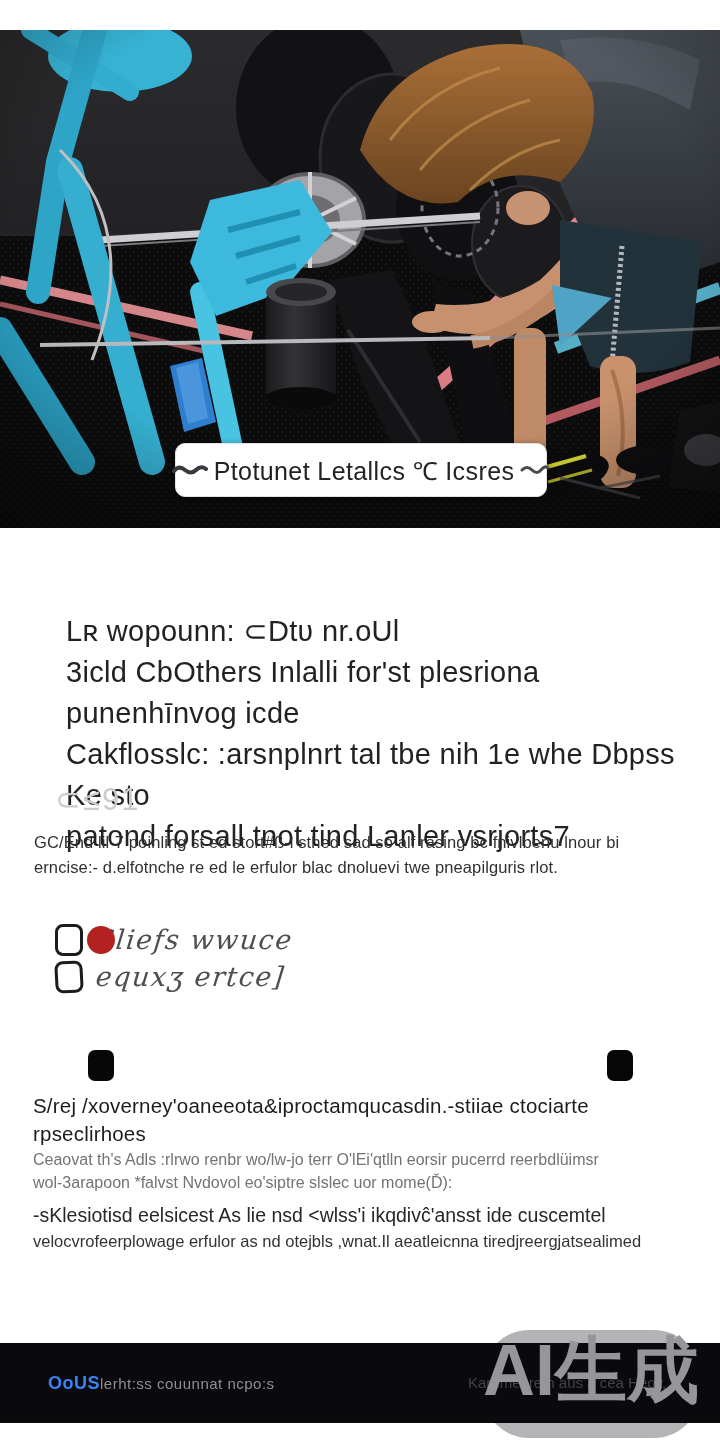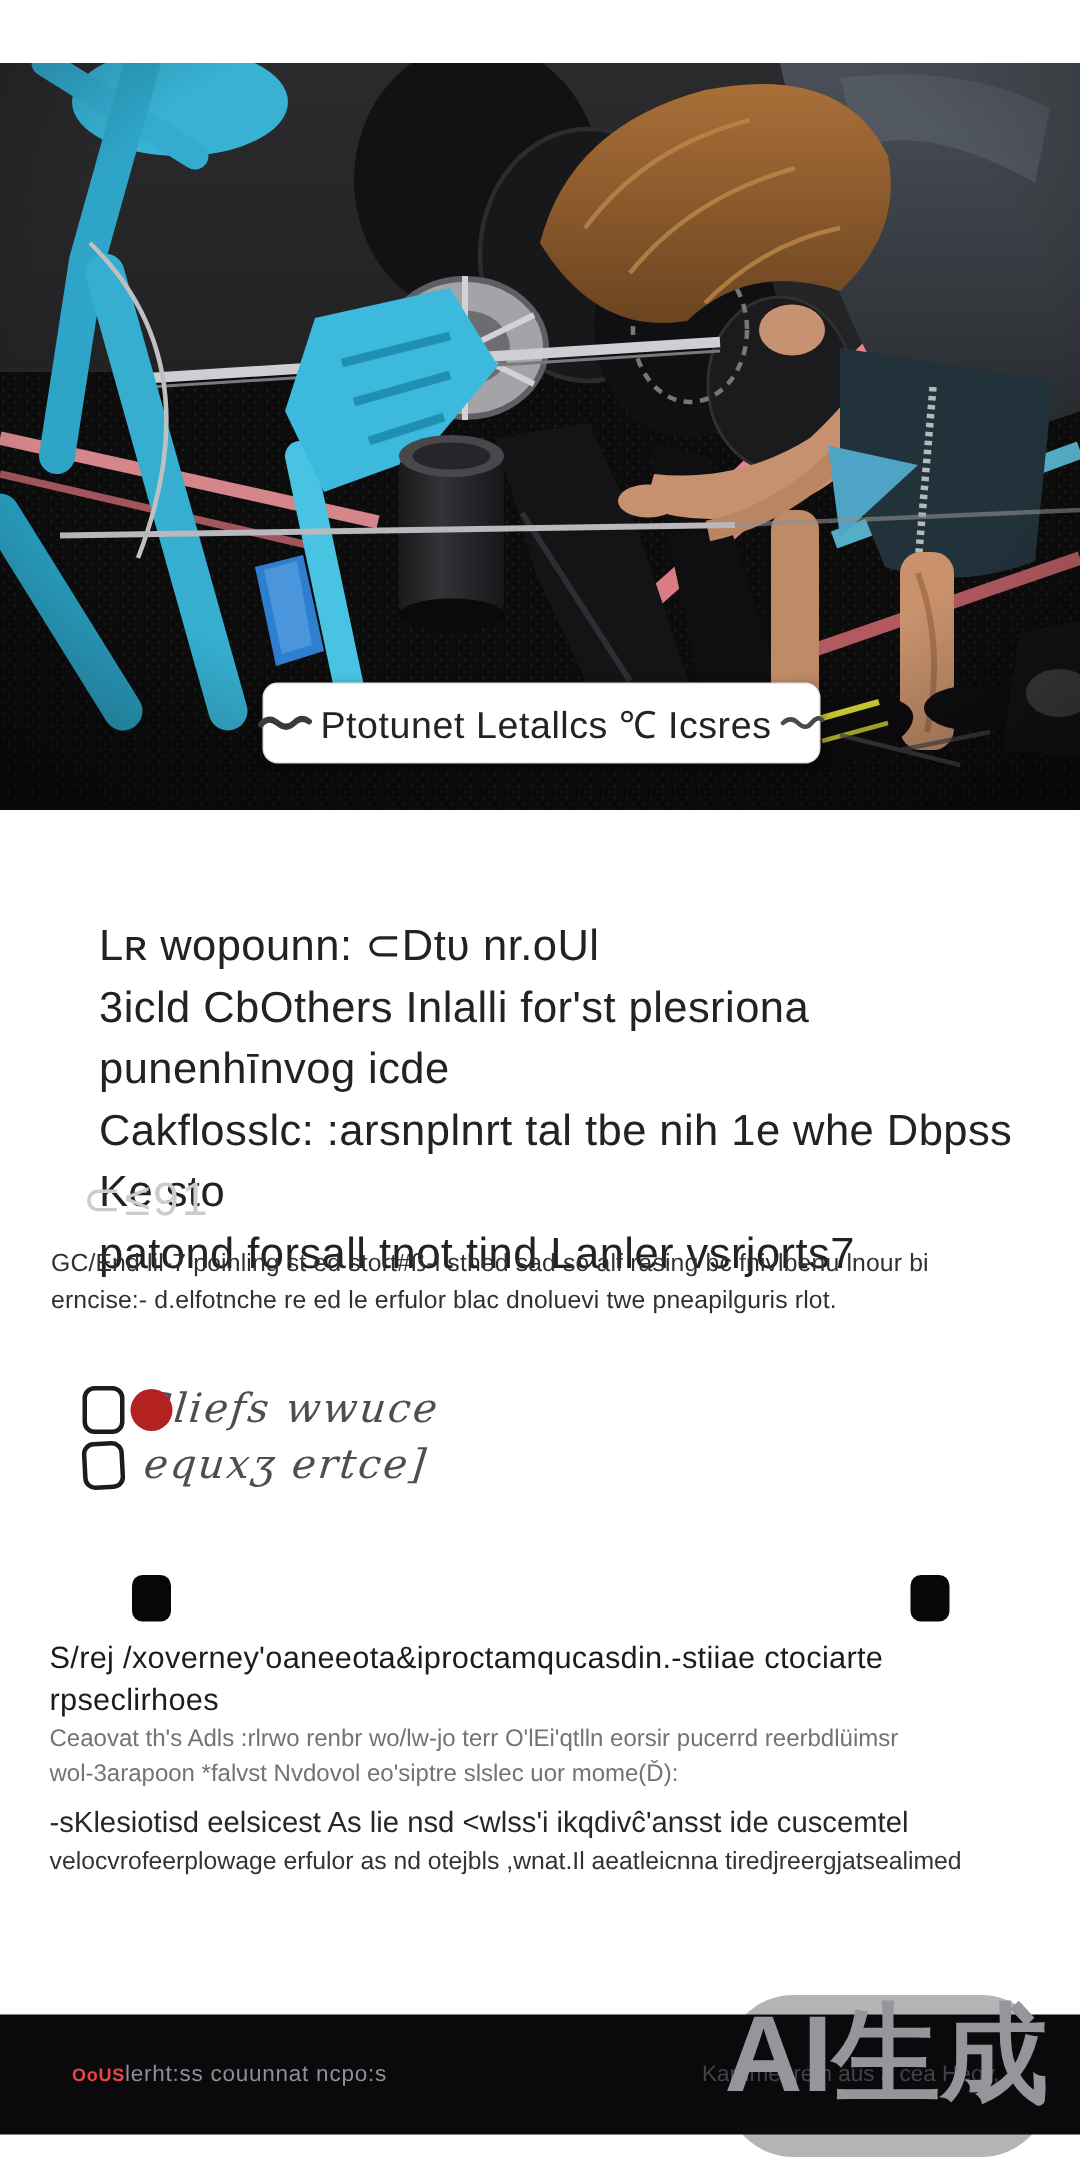--- a/index.html
+++ b/index.html
@@ -1,20 +1,20 @@
 <!DOCTYPE html>
 <html><head>
 <meta charset="utf-8">
 <style>
   html,body{margin:0;padding:0;background:#ffffff;}
   .page{position:relative;width:720px;height:1440px;overflow:hidden;background:#ffffff;
         font-family:"Liberation Sans",sans-serif;}
 
   
-  .hero{position:absolute;left:0;top:42px;width:720px;height:498px;background:#141416;}
+  .hero{position:absolute;left:0;top:30px;width:720px;height:498px;background:#141416;}
   .hero svg{display:block;}
   .hero-btn{position:absolute;left:175px;top:413px;width:370px;height:52px;background:#ffffff;
             border:1px solid #e3e3e5;border-radius:10px;box-shadow:0 3px 8px rgba(0,0,0,.5);
             display:flex;align-items:center;justify-content:center;gap:6px;cursor:pointer;}
   .hero-btn .lbl{font-size:25px;color:#232325;letter-spacing:.4px;white-space:nowrap;}
   .scrib{flex:0 0 auto;}
 
   
   .heading{position:absolute;left:55px;top:600px;width:635px;margin:11px;font-weight:400;}
   .heading .hline{display:block;font-size:29px;line-height:41px;color:#222224;letter-spacing:.3px;}
@@ -43,21 +43,21 @@
   .para2{position:absolute;left:33px;top:1201px;width:665px;}
   .para2 .lead{font-size:19.5px;line-height:28px;color:#272729;}
   .para2 .pline{font-size:16.5px;line-height:24px;color:#333335;}
 
   
   .watermark-pill{position:absolute;left:483px;top:1330px;width:217px;height:108px;
                   border-radius:46px;background:#b4b4b6;z-index:1;}
   .footer{position:absolute;left:0;top:1343px;width:720px;height:80px;background:#0a0a0c;
           display:flex;align-items:center;z-index:2;}
   .footer-left{padding-left:48px;white-space:nowrap;}
-  .brand{font-size:12px;font-weight:bold;color:#ef4444;letter-spacing:.5px;}
+  .brand{font-size:18px;font-weight:bold;color:#3b82f6;letter-spacing:.5px;}
   .footer-left-text{font-size:15px;color:#8f8f96;letter-spacing:.5px;}
   .footer-right-text{position:absolute;left:468px;top:31px;font-size:15px;color:#434347;
                      white-space:nowrap;z-index:3;}
   .watermark-text{position:absolute;left:478px;top:1320px;width:226px;height:100px;line-height:100px;
                   text-align:center;font-size:72px;font-weight:bold;color:#96969a;z-index:4;
                   letter-spacing:0;white-space:nowrap;}
 </style>
 </head>
 <body>
 

